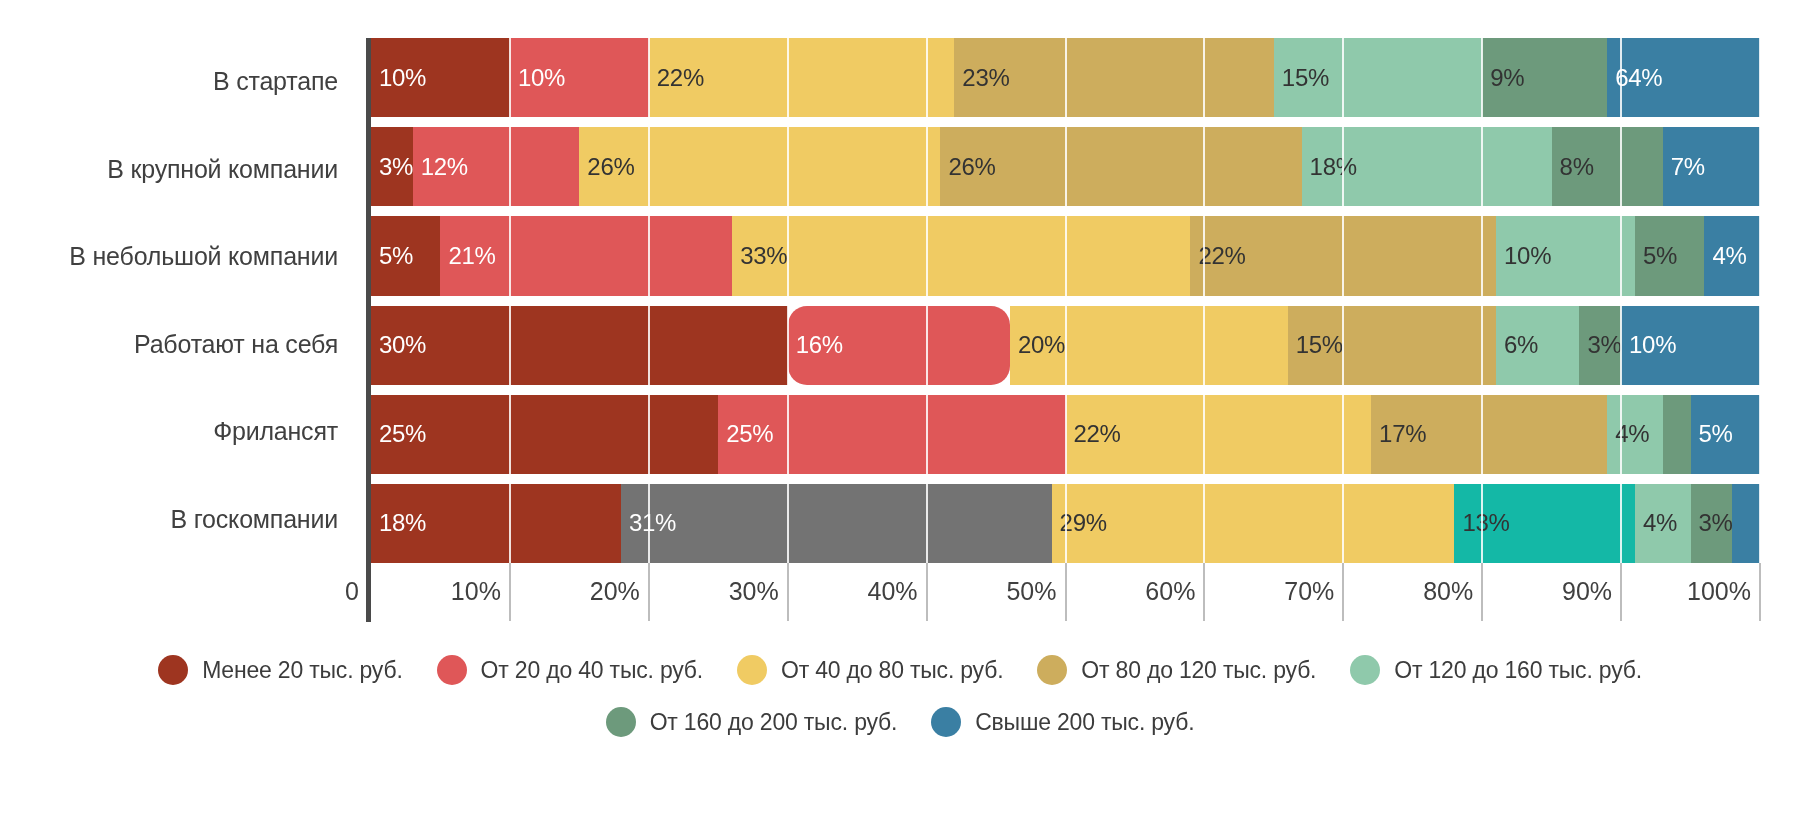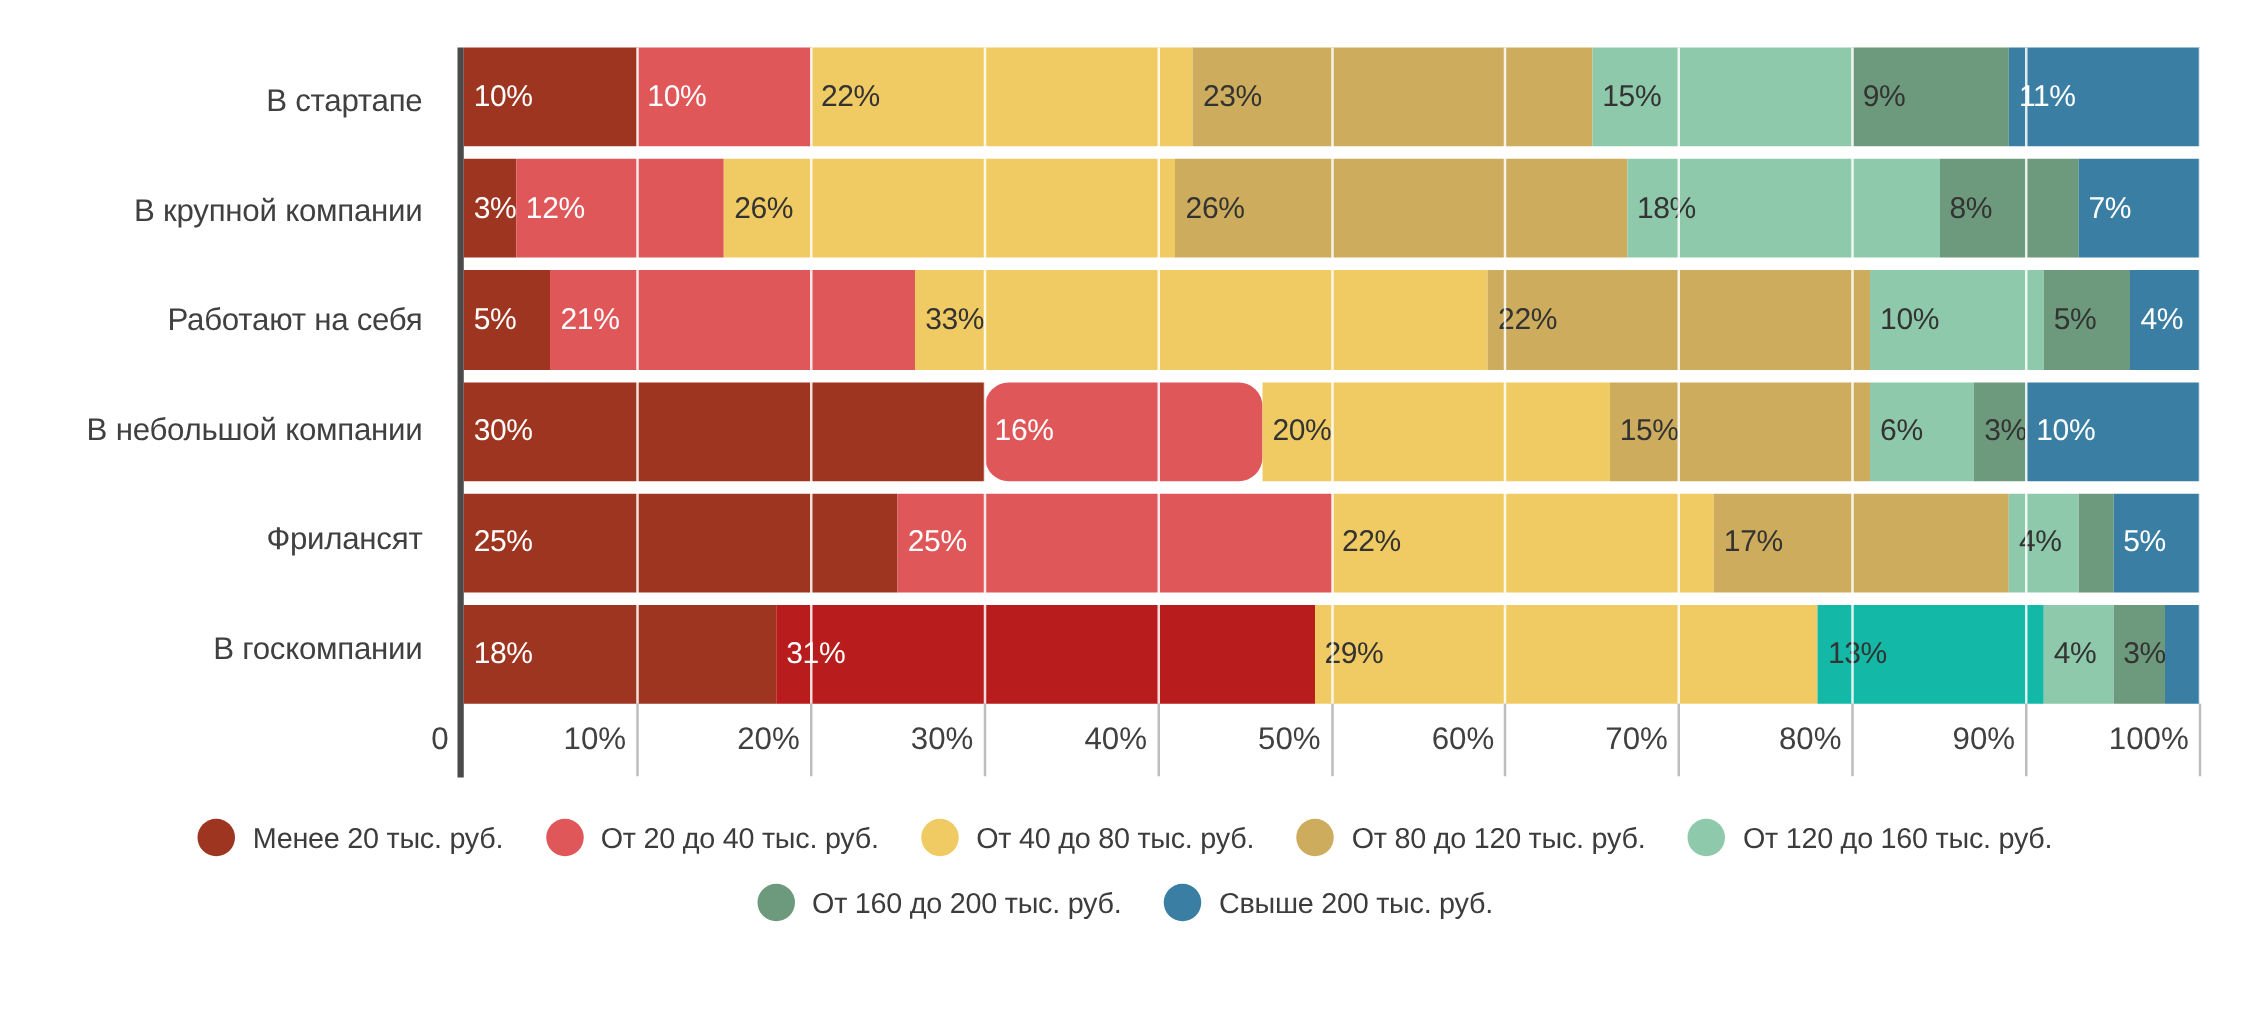--- a/index.html
+++ b/index.html
@@ -184,22 +184,22 @@
 </head>
 <body>
 
 <div class="chart-root">
 
   <div class="plot-region">
 
     <div class="cat-labels">
         <div class="cat-label">В стартапе</div>
         <div class="cat-label">В крупной компании</div>
+        <div class="cat-label">В небольшой компании</div>
         <div class="cat-label">Работают на себя</div>
-        <div class="cat-label">В небольшой компании</div>
         <div class="cat-label">Фрилансят</div>
         <div class="cat-label">В госкомпании</div>
       </div>
 
     <div class="axis-line"></div>
 
     <div class="bars-area">
         <div class="bar-row">
           <div class="seg light" style="width: 10%; background: rgb(158, 53, 32);">
             <span class="seg-label">10%</span>
@@ -213,21 +213,21 @@
           <div class="seg dark" style="width: 23%; background: rgb(205, 173, 93);">
             <span class="seg-label">23%</span>
           </div>
           <div class="seg dark" style="width: 15%; background: rgb(143, 201, 171);">
             <span class="seg-label">15%</span>
           </div>
           <div class="seg dark" style="width: 9%; background: rgb(109, 154, 124);">
             <span class="seg-label">9%</span>
           </div>
           <div class="seg light" style="width: 11%; background: rgb(58, 127, 163);">
-            <span class="seg-label">11%</span>
+            <span class="seg-label">64%</span>
           </div>
         </div>
         <div class="bar-row">
           <div class="seg light" style="width: 3%; background: rgb(158, 53, 32);">
             <span class="seg-label">3%</span>
           </div>
           <div class="seg light" style="width: 12%; background: rgb(223, 87, 88);">
             <span class="seg-label">12%</span>
           </div>
           <div class="seg dark" style="width: 26%; background: rgb(240, 203, 99);">
@@ -312,21 +312,21 @@
             <span class="seg-label"></span>
           </div>
           <div class="seg light" style="width: 5%; background: rgb(58, 127, 163);">
             <span class="seg-label">5%</span>
           </div>
         </div>
         <div class="bar-row">
           <div class="seg light" style="width: 18%; background: rgb(158, 53, 32);">
             <span class="seg-label">18%</span>
           </div>
-          <div class="seg light" style="width: 31%; background: #b91c1c;">
+          <div class="seg light" style="width: 31%; background: #737373;">
             <span class="seg-label">31%</span>
           </div>
           <div class="seg dark" style="width: 29%; background: rgb(240, 203, 99);">
             <span class="seg-label">29%</span>
           </div>
           <div class="seg dark" style="width: 13%; background: #14b8a6;">
             <span class="seg-label">13%</span>
           </div>
           <div class="seg dark" style="width: 4%; background: rgb(143, 201, 171);">
             <span class="seg-label">4%</span>

